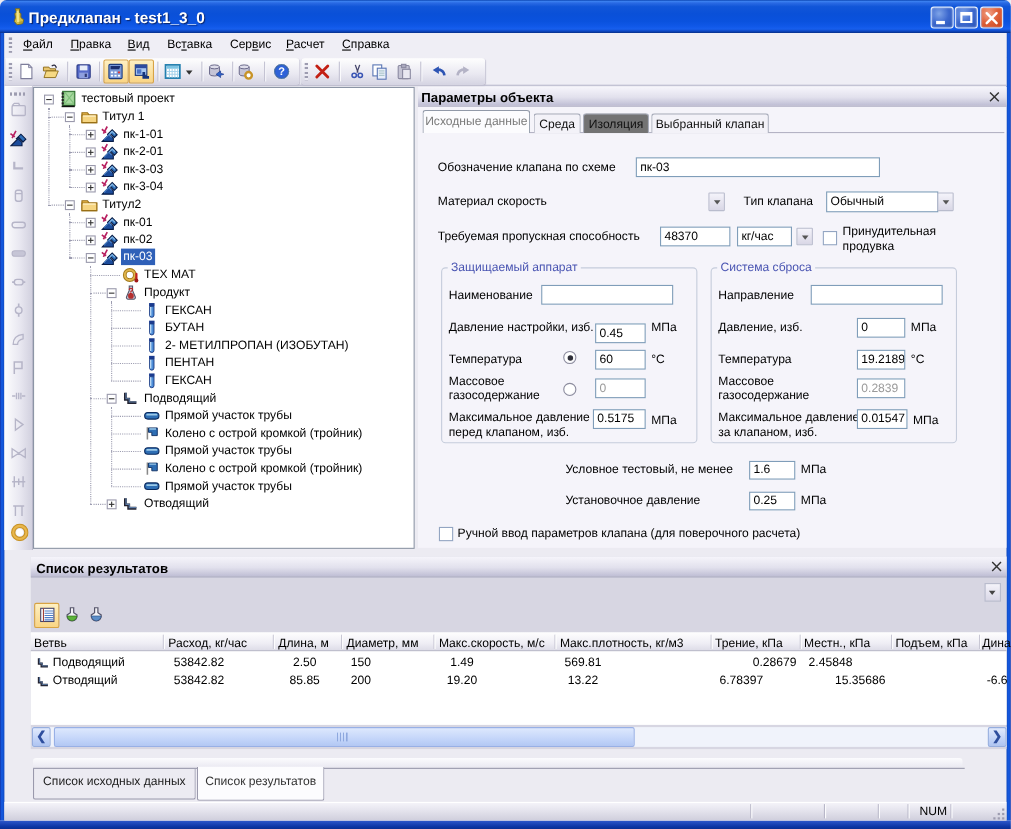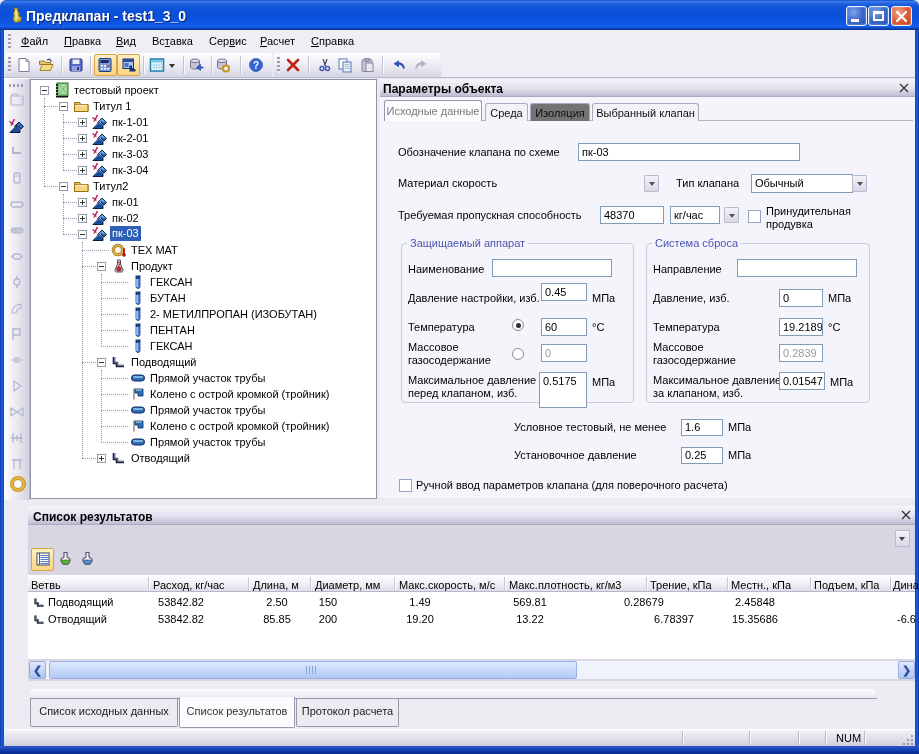--- a/index.html
+++ b/index.html
@@ -453,32 +453,32 @@
 <div class="abs" style="left:729px;top:214px;width:0;height:0;border:3px solid transparent;border-top:4px solid #555"></div>
 <div class="cb" style="left:748px;top:210px"></div>
 <div class="tt" style="left:766px;top:205px;font-size:11px;line-height:13px">Принудительная<br>продувка</div>
 <div class="abs" style="left:401px;top:243px;width:233px;height:160px;border:1px solid #C5CCDB;border-radius:4px"></div>
 <div class="abs" style="left:407px;top:237px;background:#F5F4FA;padding:0 3px;font-size:11px;line-height:13px;color:#4A55B2">Защищаемый аппарат</div>
 <div class="abs" style="left:646px;top:243px;width:224px;height:160px;border:1px solid #C5CCDB;border-radius:4px"></div>
 <div class="abs" style="left:652px;top:237px;background:#F5F4FA;padding:0 3px;font-size:11px;line-height:13px;color:#4A55B2">Система сброса</div>
 <div class="lbl " style="left:408px;top:263px">Наименование</div>
 <div class="inp" style="left:492px;top:259px;width:120px;height:18px;line-height:16px"></div>
 <div class="lbl " style="left:408px;top:292px">Давление настройки, изб.</div>
-<div class="inp" style="left:541px;top:283px;width:46px;height:18px;line-height:16px">0.45</div>
+<div class="inp" style="left:541px;top:294px;width:46px;height:18px;line-height:16px">0.45</div>
 <div class="lbl " style="left:592px;top:292px">МПа</div>
 <div class="lbl " style="left:408px;top:321px">Температура</div>
 <div class="abs" style="left:512px;top:319px;width:12px;height:12px;border:1px solid #8C8C9E;border-radius:50%;background:radial-gradient(circle at 40% 35%,#fff 55%,#E4E4EC)"></div>
 <div class="abs" style="left:516px;top:323px;width:5px;height:5px;border-radius:50%;background:#2E2E38"></div>
 <div class="inp" style="left:541px;top:318px;width:46px;height:18px;line-height:16px">60</div>
 <div class="lbl " style="left:592px;top:321px">°С</div>
 <div class="tt" style="left:408px;top:341px;font-size:11px;line-height:13px">Массовое<br>газосодержание</div>
 <div class="abs" style="left:512px;top:348px;width:12px;height:12px;border:1px solid #8C8C9E;border-radius:50%;background:radial-gradient(circle at 40% 35%,#fff 55%,#E4E4EC)"></div>
 <div class="inp" style="left:541px;top:344px;width:46px;height:18px;color:#9a9a9a;line-height:16px">0</div>
 <div class="tt" style="left:408px;top:374px;font-size:11px;line-height:13px">Максимальное давление<br>перед клапаном, изб.</div>
-<div class="inp" style="left:539px;top:372px;width:48px;height:36px;line-height:16px">0.5175</div>
+<div class="inp" style="left:539px;top:372px;width:48px;height:18px;line-height:16px">0.5175</div>
 <div class="lbl " style="left:592px;top:376px">МПа</div>
 <div class="lbl " style="left:653px;top:263px">Направление</div>
 <div class="inp" style="left:737px;top:259px;width:120px;height:18px;line-height:16px"></div>
 <div class="lbl " style="left:653px;top:292px">Давление, изб.</div>
 <div class="inp" style="left:779px;top:289px;width:44px;height:18px;line-height:16px">0</div>
 <div class="lbl " style="left:828px;top:292px">МПа</div>
 <div class="lbl " style="left:653px;top:321px">Температура</div>
 <div class="inp" style="left:779px;top:318px;width:44px;height:18px;line-height:16px">19.2189</div>
 <div class="lbl " style="left:828px;top:321px">°С</div>
 <div class="tt" style="left:653px;top:341px;font-size:11px;line-height:13px">Массовое<br>газосодержание</div>
@@ -551,45 +551,44 @@
 <svg style="left:33px;top:596px" width="13" height="13" viewBox="0 0 16 16">
       <path d="M3 3 v6 h3 v3 h7" fill="none" stroke="#222230" stroke-width="2.6"></path>
       <path d="M3.5 3 v5.5 h3 v3 h6.5" fill="none" stroke="#5E7EA8" stroke-width="1"></path>
     </svg>
 <div class="lbl" style="left:48px;top:596px">Подводящий</div>
 <div class="lbl" style="left:181px;top:596px;width:100px;text-align:center;margin-left:-50px">53842.82</div>
 <div class="lbl" style="left:277px;top:596px;width:100px;text-align:center;margin-left:-50px">2.50</div>
 <div class="lbl" style="left:328px;top:596px;width:100px;text-align:center;margin-left:-50px">150</div>
 <div class="lbl" style="left:420px;top:596px;width:100px;text-align:center;margin-left:-50px">1.49</div>
 <div class="lbl" style="left:530px;top:596px;width:100px;text-align:center;margin-left:-50px">569.81</div>
-<div class="lbl" style="left:674px;top:596px;width:100px;text-align:left;margin-left:-50px">0.28679</div>
+<div class="lbl" style="left:674px;top:596px;width:100px;text-align:right;margin-left:-50px">0.28679</div>
 <div class="lbl" style="left:755px;top:596px;width:100px;text-align:center;margin-left:-50px">2.45848</div>
 <svg style="left:33px;top:613px" width="13" height="13" viewBox="0 0 16 16">
       <path d="M3 3 v6 h3 v3 h7" fill="none" stroke="#222230" stroke-width="2.6"></path>
       <path d="M3.5 3 v5.5 h3 v3 h6.5" fill="none" stroke="#5E7EA8" stroke-width="1"></path>
     </svg>
 <div class="lbl" style="left:48px;top:613px">Отводящий</div>
 <div class="lbl" style="left:181px;top:613px;width:100px;text-align:center;margin-left:-50px">53842.82</div>
 <div class="lbl" style="left:277px;top:613px;width:100px;text-align:center;margin-left:-50px">85.85</div>
 <div class="lbl" style="left:328px;top:613px;width:100px;text-align:center;margin-left:-50px">200</div>
 <div class="lbl" style="left:420px;top:613px;width:100px;text-align:center;margin-left:-50px">19.20</div>
 <div class="lbl" style="left:530px;top:613px;width:100px;text-align:center;margin-left:-50px">13.22</div>
 <div class="lbl" style="left:674px;top:613px;width:100px;text-align:center;margin-left:-50px">6.78397</div>
-<div class="lbl" style="left:755px;top:613px;width:100px;text-align:center;margin-left:-50px">15.35686</div>
+<div class="lbl" style="left:755px;top:613px;width:100px;text-align:right;margin-left:-50px">15.35686</div>
 <div class="lbl" style="left:897px;top:613px">-6.6</div>
 <div class="abs" style="left:29px;top:661px;width:886px;height:18px;background:#F0F3FB"></div>
 <div class="abs" style="left:29px;top:661px;width:17px;height:18px;border:1px solid #95ADDE;border-radius:2px;background:linear-gradient(180deg,#E1EAFD,#C2D3F7 60%,#AFC5F2);font-size:11px;font-weight:bold;color:#2E4E9E;text-align:center;line-height:16px">❮</div>
 <div class="abs" style="left:898px;top:661px;width:17px;height:18px;border:1px solid #95ADDE;border-radius:2px;background:linear-gradient(180deg,#E1EAFD,#C2D3F7 60%,#AFC5F2);font-size:11px;font-weight:bold;color:#2E4E9E;text-align:center;line-height:16px">❯</div>
 <div class="abs" style="left:49px;top:661px;width:528px;height:18px;border:1px solid #98B0E6;border-radius:2px;background:linear-gradient(180deg,#DDE8FD,#C6D7FA 55%,#B2C8F4)"></div>
 <div class="abs" style="left:306px;top:666px;width:10px;height:8px;background:repeating-linear-gradient(90deg,#8EA8DE 0 1px,transparent 1px 3px)"></div>
 <div class="abs" style="left:30px;top:689px;width:845px;height:9px;border-radius:3px;background:linear-gradient(180deg,#FCFCFE,#E9E8F1)"></div>
 <div class="abs" style="left:30px;top:698px;width:847px;height:1px;background:#9A99AC"></div>
 <div class="abs" style="left:30px;top:699px;width:148px;height:28px;border:1px solid #9A99AC;border-top:none;border-radius:0 0 2px 2px;font-size:11px;line-height:25px;text-align:center;color:#222">Список исходных данных</div>
 <div class="abs" style="left:179px;top:697px;width:116px;height:31px;background:#FCFCFE;border:1px solid #9A99AC;border-top:none;border-radius:0 0 2px 2px;font-size:11px;line-height:28px;text-align:center;color:#333">Список результатов</div>
-<div class="abs" style="left:296px;top:699px;width:103px;height:28px;border:1px solid #9A99AC;border-top:none;border-radius:0 0 2px 2px;font-size:11px;line-height:25px;text-align:center;color:#222">Протокол расчета</div>
 <div class="abs" style="left:4px;top:729px;width:911px;height:17px;background:linear-gradient(180deg,#F4F3F9,#E2E1EB 50%,#CFCEDC);border-top:1px solid #fff"></div>
 <div class="abs" style="left:682px;top:731px;width:1px;height:13px;background:#B8B7C8"></div>
 <div class="abs" style="left:683px;top:731px;width:1px;height:13px;background:#FBFBFD"></div>
 <div class="abs" style="left:749px;top:731px;width:1px;height:13px;background:#B8B7C8"></div>
 <div class="abs" style="left:750px;top:731px;width:1px;height:13px;background:#FBFBFD"></div>
 <div class="abs" style="left:798px;top:731px;width:1px;height:13px;background:#B8B7C8"></div>
 <div class="abs" style="left:799px;top:731px;width:1px;height:13px;background:#FBFBFD"></div>
 <div class="abs" style="left:825px;top:731px;width:1px;height:13px;background:#B8B7C8"></div>
 <div class="abs" style="left:826px;top:731px;width:1px;height:13px;background:#FBFBFD"></div>
 <div class="abs" style="left:864px;top:731px;width:1px;height:13px;background:#B8B7C8"></div>

